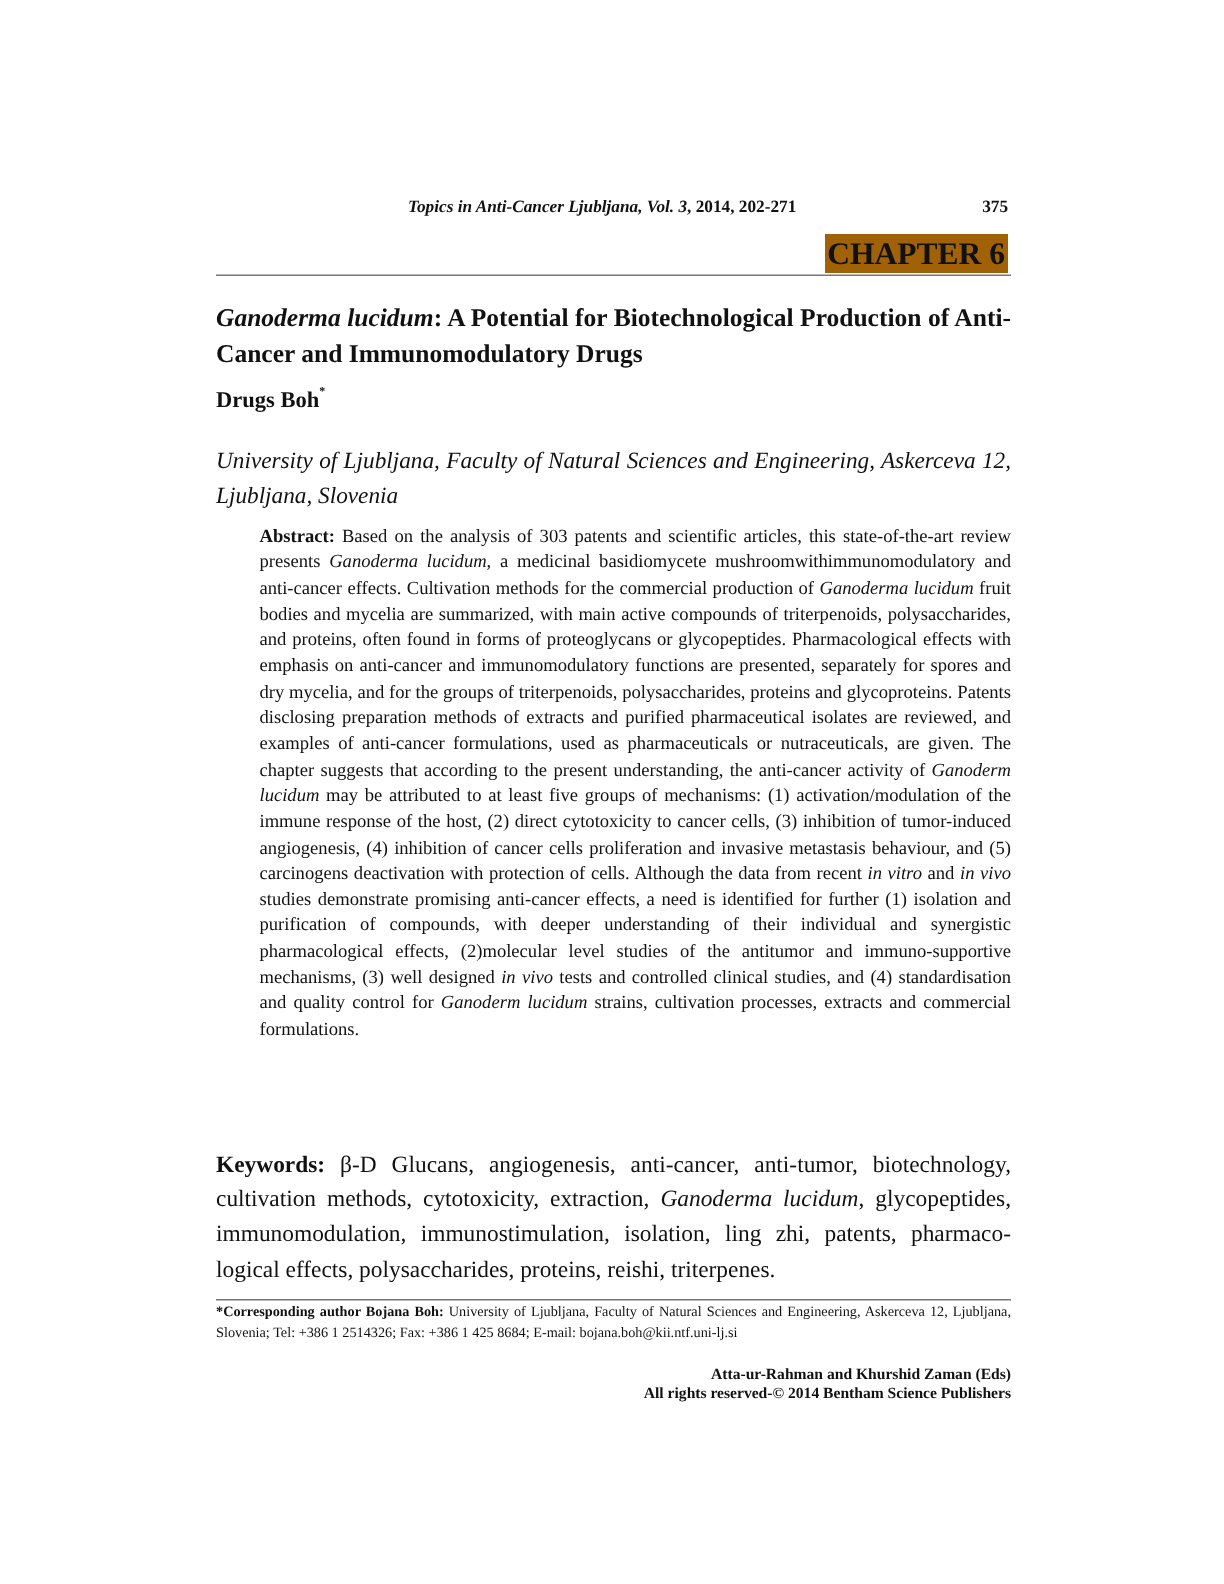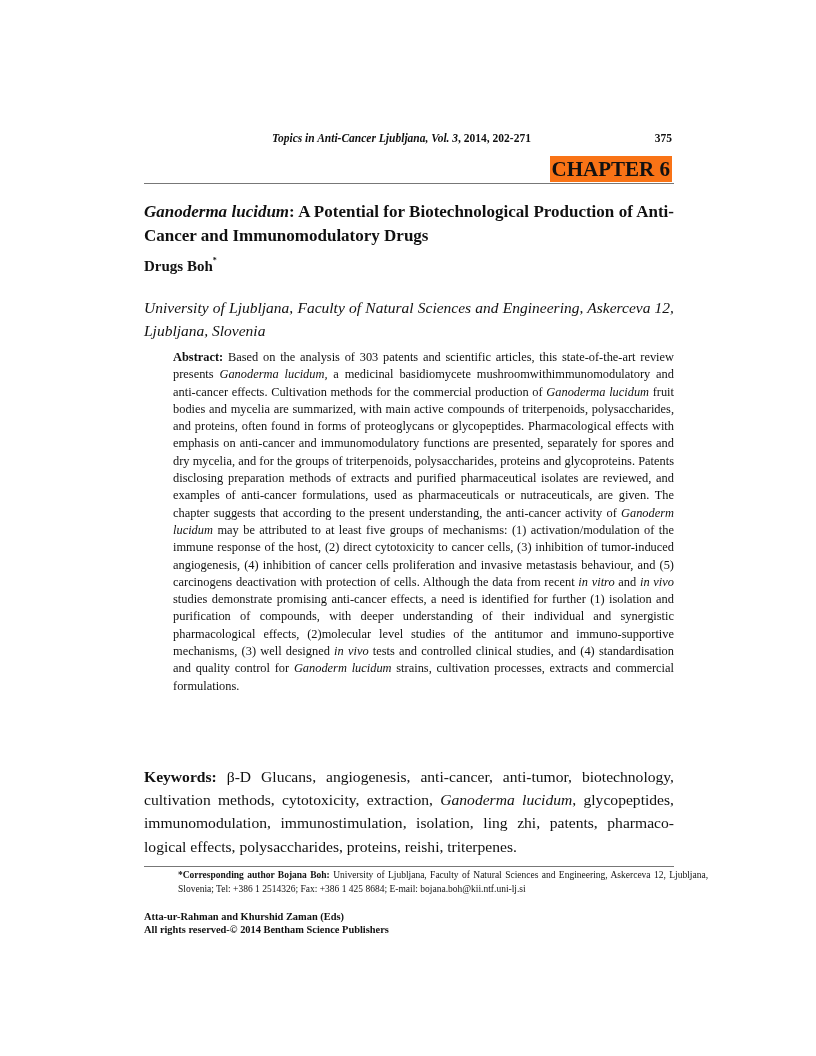--- a/index.html
+++ b/index.html
@@ -3,42 +3,42 @@
   <meta charset="utf-8">
   <style>
     html, body { margin: 0; padding: 0; background: #ffffff; }
     body { width: 816px; height: 1056px; position: relative; overflow: hidden;
            font-family: "Liberation Serif", "DejaVu Serif", serif; color: #111; }
     .abs { position: absolute; }
     .running-head { left: 144px; top: 132px; width: 528px; font-size: 11.5px; font-weight: bold; }
     .running-title { position: absolute; left: 128px; font-style: italic; }
     .running-title .plain { font-style: normal; }
     .page-num { position: absolute; right: 0; }
-    .chapter { right: 144px; top: 156px; font-size: 21px; font-weight: bold; background: #f97316;
+    .chapter { right: 144px; top: 156px; font-size: 21px; font-weight: bold; background: #a16207;
                padding: 0 2px; line-height: 26px; }
     .rule { left: 144px; width: 530px; height: 1px; background: #777; }
     .title { left: 144px; top: 200px; width: 530px; font-size: 17px; font-weight: bold;
              line-height: 24px; text-align: justify; text-align-last: left; }
     .title em { font-style: italic; }
     .author { left: 144px; top: 256px; font-size: 15px; font-weight: bold; }
     .author sup { font-size: 8px; vertical-align: 8px; }
     .affil { left: 144px; top: 296px; width: 530px; font-size: 15.5px; font-style: italic;
              line-height: 23px; text-align: justify; text-align-last: left; }
     .abstract { left: 173px; top: 349px; width: 501px; font-size: 12.4px; line-height: 17.3px;
                 text-align: justify; }
     .abstract b { font-weight: bold; }
     .abstract em { }
     .keywords { left: 144px; top: 765px; width: 530px; font-size: 15.6px; line-height: 23.2px;
                 text-align: justify; }
     .keywords b { font-weight: bold; margin-top: 28px; }
     .keywords em { font-style: italic; }
     .footnote { left: 144px; top: 869px; width: 530px; font-size: 9.5px; line-height: 13.5px;
-                text-align: justify; margin-left: 34px; }
+                text-align: justify; }
     .footnote b { font-weight: bold; }
-    .footer { left: 144px; top: 910px; width: 530px; text-align: left; font-size: 10.4px;
+    .footer { left: 144px; top: 910px; width: 530px; text-align: right; font-size: 10.4px;
               font-weight: bold; line-height: 13px; }
   </style>
 </head>
 <body>
 
 <div class="abs running-head">
   <span class="running-title"><span>Topics in Anti-Cancer Ljubljana,</span><span> Vol. 3</span><span class="plain">, 2014, 202-271</span></span>
   <span class="page-num">375</span>
 </div>
 

